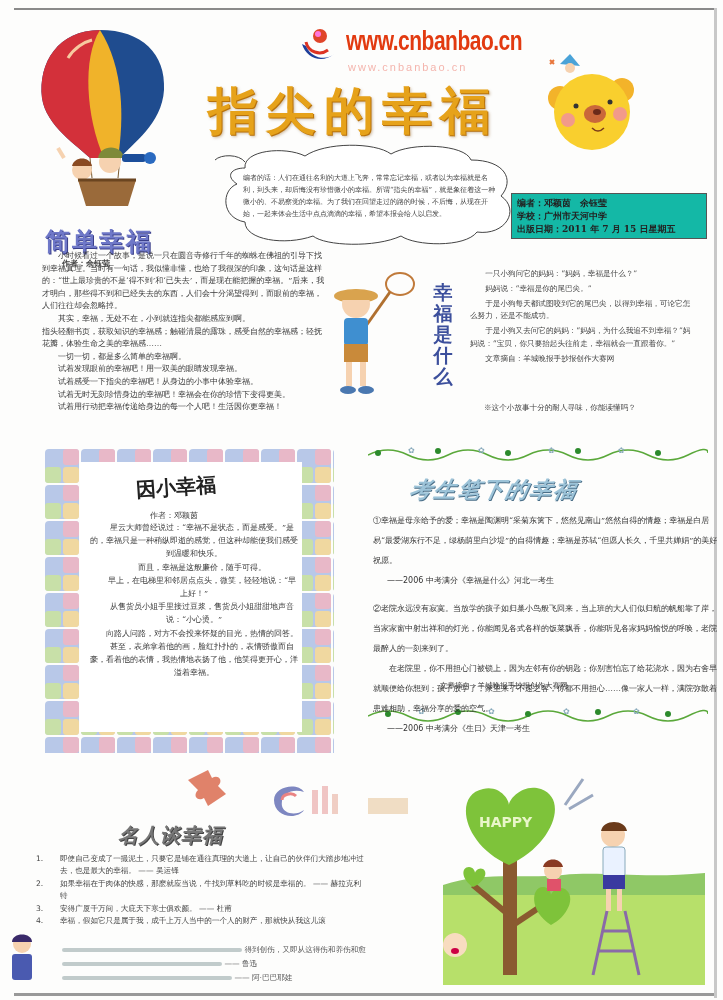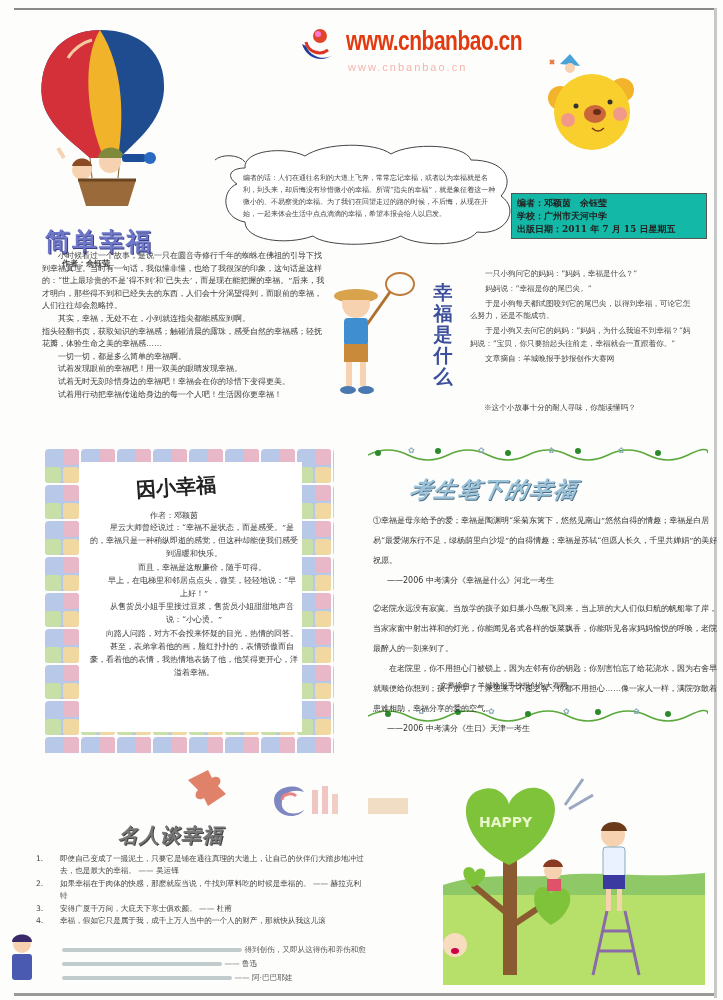--- a/index.html
+++ b/index.html
@@ -111,20 +111,21 @@
     <svg class="logo-mark" width="40" height="40" viewBox="0 0 40 40">
       <path d="M4 18 C8 32 24 38 36 28 C30 34 14 34 8 20Z" fill="#1f3f9a"></path>
       <path d="M8 16 C10 26 22 30 30 24" stroke="#d32" stroke-width="3" fill="none"></path>
       <circle cx="22" cy="10" r="7" fill="#e0452a"></circle>
       <circle cx="20" cy="8" r="3" fill="#f7d"></circle>
     </svg>
     <div class="logo-url">www.cnbanbao.cn</div>
     <div class="logo-reflect">www.cnbanbao.cn</div>
   </div>
 
+  <h1 class="main-title">指尖的幸福</h1>
 
   <div class="bear">
     <svg width="100" height="105" viewBox="0 0 100 105">
       <path d="M20 14 L30 4 L40 16 Z" fill="#4aa3d8"></path>
       <circle cx="30" cy="18" r="5" fill="#f6d2b0"></circle>
       <path d="M10 10 l4 4 M14 10 l-4 4" stroke="#e8753a" stroke-width="2"></path>
       <circle cx="20" cy="48" r="12" fill="#f3b32a"></circle>
       <circle cx="82" cy="40" r="12" fill="#f3b32a"></circle>
       <circle cx="52" cy="62" r="38" fill="#f9cf2e"></circle>
       <circle cx="36" cy="56" r="2.5" fill="#333"></circle>
@@ -152,20 +153,21 @@
   </div>
 
   <h2 class="sec1-title">简单幸福</h2>
   <div class="sec1-author">作者：余钰莹</div>
   <div class="sec1-body">
     <p>小时候看过一个故事，是说一只在圆音寺修行千年的蜘蛛在佛祖的引导下找到幸福真理。当时有一句话，我似懂非懂，也给了我很深的印象，这句话是这样的：“世上最珍贵的不是‘得不到’和‘已失去’，而是现在能把握的幸福。”后来，我才明白，那些得不到和已经失去的东西，人们会十分渴望得到，而眼前的幸福，人们往往却会忽略掉。</p>
     <p>其实，幸福，无处不在，小到就连指尖都能感应到啊。</p>
     <p class="noindent">指头轻翻书页，获取知识的幸福感；触碰清晨的露珠，感受自然的幸福感；轻抚花瓣，体验生命之美的幸福感……</p>
     <p>一切一切，都是多么简单的幸福啊。</p>
     <p>试着发现眼前的幸福吧！用一双美的眼睛发现幸福。</p>
+    <p>试着感受一下指尖的幸福吧！从身边的小事中体验幸福。</p>
     <p>试着无时无刻珍惜身边的幸福吧！幸福会在你的珍惜下变得更美。</p>
     <p>试着用行动把幸福传递给身边的每一个人吧！生活因你更幸福！</p>
   </div>
 
   <div class="boy">
     <svg width="100" height="145" viewBox="0 0 100 145">
       <ellipse cx="80" cy="14" rx="14" ry="11" fill="none" stroke="#c07a3a" stroke-width="2"></ellipse>
       <line x1="70" y1="22" x2="36" y2="70" stroke="#b07030" stroke-width="3"></line>
       <ellipse cx="36" cy="26" rx="22" ry="7" fill="#d9a34e"></ellipse>
       <circle cx="36" cy="34" r="14" fill="#f6d2b0"></circle>

